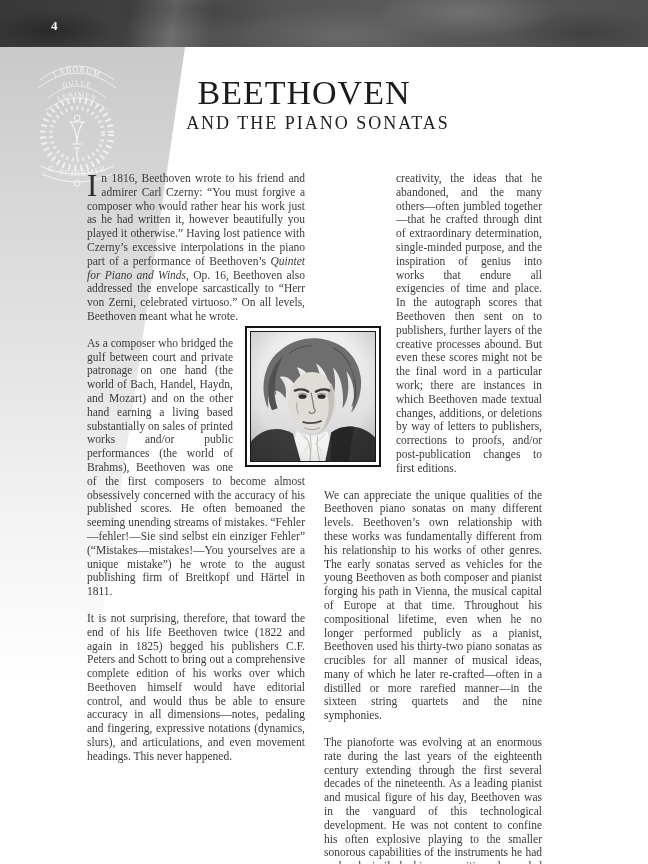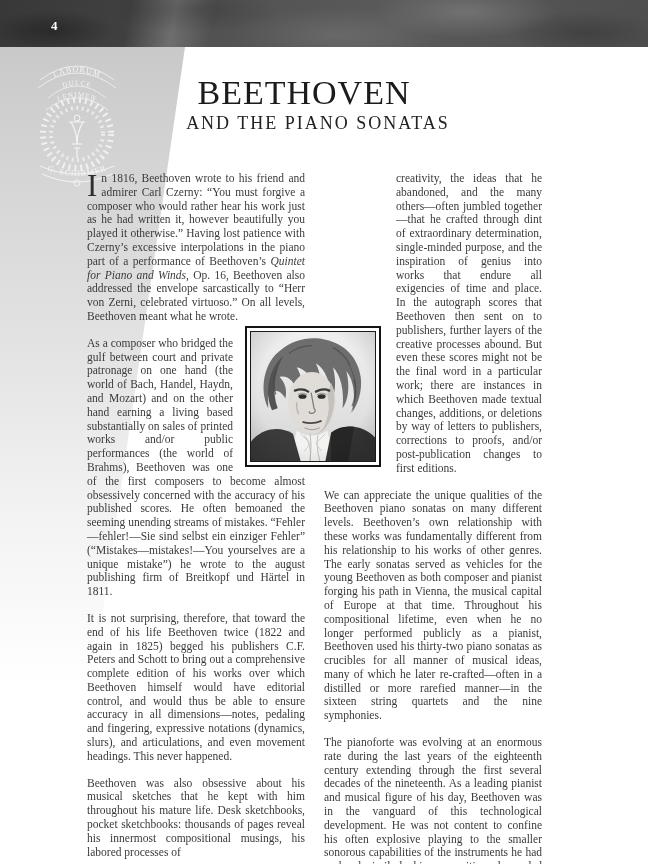--- a/index.html
+++ b/index.html
@@ -112,21 +112,20 @@
 <div class="title-block">
   <h1 class="title">BEETHOVEN</h1>
   <div class="subtitle">AND THE PIANO SONATAS</div>
 </div>
 
 <div class="columns">
   <div class="col">
       <p class="para"><span class="dropcap">I</span><span>n 1816, Beethoven wrote to his friend and admirer Carl Czerny: “You must forgive a composer who would rather hear his work just as he had written it, however beautifully you played it otherwise.” Having lost patience with Czerny’s excessive interpolations in the piano part of a performance of Beethoven’s </span><em>Quintet for Piano and Winds</em><span>, Op. 16, Beethoven also addressed the envelope sarcastically to “Herr von Zerni, celebrated virtuoso.” On all levels, Beethoven meant what he wrote.</span></p>
       <p class="para"><span class="spacer wrap-right"></span><span>As a composer who bridged the gulf between court and private patronage on one hand (the world of Bach, Handel, Haydn, and Mozart) and on the other hand earning a living based substantially on sales of printed works and/or public performances (the world of Brahms), Beethoven was one of the first composers to become almost obsessively concerned with the accuracy of his published scores. He often bemoaned the seeming unending streams of mistakes. “Fehler—fehler!—Sie sind selbst ein einziger Fehler” (“Mistakes—mistakes!—You yourselves are a unique mistake”) he wrote to the august publishing firm of Breitkopf und Härtel in 1811.</span></p>
       <p class="para"><span>It is not surprising, therefore, that toward the end of his life Beethoven twice (1822 and again in 1825) begged his publishers C.F. Peters and Schott to bring out a comprehensive complete edition of his works over which Beethoven himself would have editorial control, and would thus be able to ensure accuracy in all dimensions—notes, pedaling and fingering, expressive notations (dynamics, slurs), and articulations, and even movement headings. This never happened.</span></p>
-      <p class="para"><span>Beethoven was also obsessive about his musical sketches that he kept with him throughout his mature life. Desk sketchbooks, pocket sketchbooks: thousands of pages reveal his innermost compositional musings, his labored processes of</span></p>
     </div>
   <div class="col">
       <p class="para"><span class="spacer wrap-left"></span><span>creativity, the ideas that he abandoned, and the many others—often jumbled together—that he crafted through dint of extraordinary determination, single-minded purpose, and the inspiration of genius into works that endure all exigencies of time and place. In the autograph scores that Beethoven then sent on to publishers, further layers of the creative processes abound. But even these scores might not be the final word in a particular work; there are instances in which Beethoven made textual changes, additions, or deletions by way of letters to publishers, corrections to proofs, and/or post-publication changes to first editions.</span></p>
       <p class="para"><span>We can appreciate the unique qualities of the Beethoven piano sonatas on many different levels. Beethoven’s own relationship with these works was fundamentally different from his relationship to his works of other genres. The early sonatas served as vehicles for the young Beethoven as both composer and pianist forging his path in Vienna, the musical capital of Europe at that time. Throughout his compositional lifetime, even when he no longer performed publicly as a pianist, Beethoven used his thirty-two piano sonatas as crucibles for all manner of musical ideas, many of which he later re-crafted—often in a distilled or more rarefied manner—in the sixteen string quartets and the nine symphonies.</span></p>
       <p class="para"><span>The pianoforte was evolving at an enormous rate during the last years of the eighteenth century extending through the first several decades of the nineteenth. As a leading pianist and musical figure of his day, Beethoven was in the vanguard of this technological development. He was not content to confine his often explosive playing to the smaller sonorous capabilities of the instruments he had on hand; similarly, his compositions demanded more from the pianofortes of the day—greater depth of sonority, more subtle levels of keyboard finesse and control, and increased registral range.</span></p>
     </div>
 </div>
 
 <div class="portrait-frame">
   <div class="portrait-inner">

